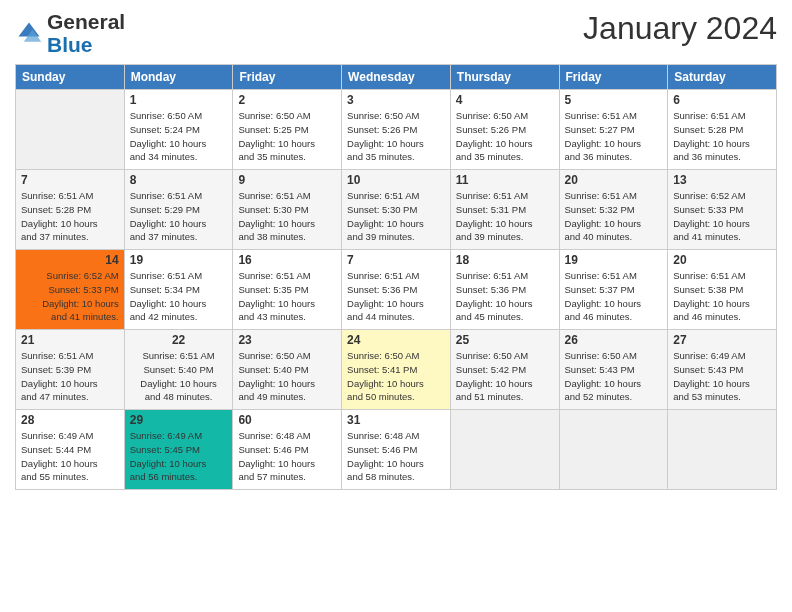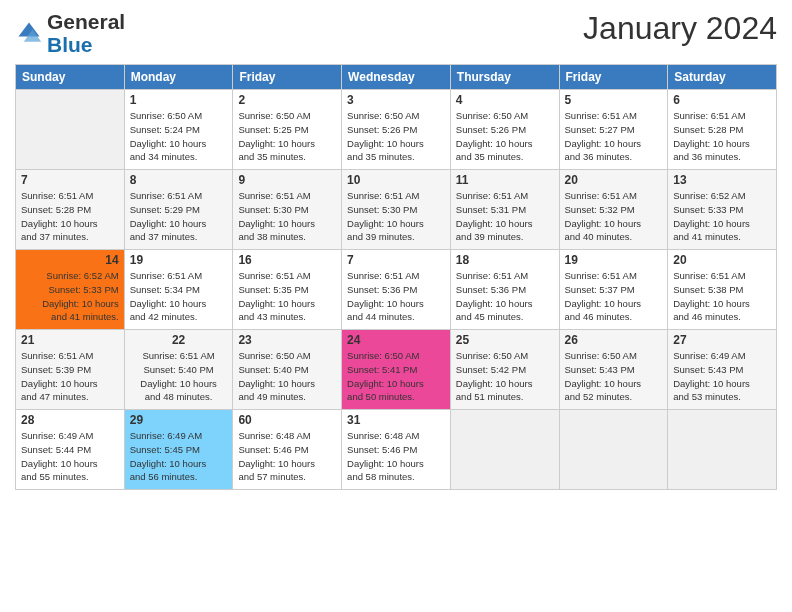--- a/index.html
+++ b/index.html
@@ -284,21 +284,21 @@
 Daylight: 10 hours
 and 48 minutes.</div>
           </td>
           <td style="background: rgb(245, 245, 245);">
             <span class="day-number">23</span>
             <div class="day-info" style="white-space: pre-line;">Sunrise: 6:50 AM
 Sunset: 5:40 PM
 Daylight: 10 hours
 and 49 minutes.</div>
           </td>
-          <td style="background: #ec4899; margin-top: 8px;">
+          <td style="background: #fef9c3; margin-top: 8px;">
             <span class="day-number">24</span>
             <div class="day-info" style="white-space: pre-line;">Sunrise: 6:50 AM
 Sunset: 5:41 PM
 Daylight: 10 hours
 and 50 minutes.</div>
           </td>
           <td style="background: rgb(245, 245, 245);">
             <span class="day-number">25</span>
             <div class="day-info" style="white-space: pre-line;">Sunrise: 6:50 AM
 Sunset: 5:42 PM
@@ -321,21 +321,21 @@
           </td>
         </tr>
         <tr style="background: rgb(255, 255, 255);">
           <td style="background: rgb(255, 255, 255);">
             <span class="day-number">28</span>
             <div class="day-info" style="white-space: pre-line;">Sunrise: 6:49 AM
 Sunset: 5:44 PM
 Daylight: 10 hours
 and 55 minutes.</div>
           </td>
-          <td style="background: #7dd3fc;">
+          <td style="background: #14b8a6;">
             <span class="day-number">29</span>
             <div class="day-info" style="white-space: pre-line;">Sunrise: 6:49 AM
 Sunset: 5:45 PM
 Daylight: 10 hours
 and 56 minutes.</div>
           </td>
           <td style="background: rgb(255, 255, 255);">
             <span class="day-number">60</span>
             <div class="day-info" style="white-space: pre-line;">Sunrise: 6:48 AM
 Sunset: 5:46 PM

